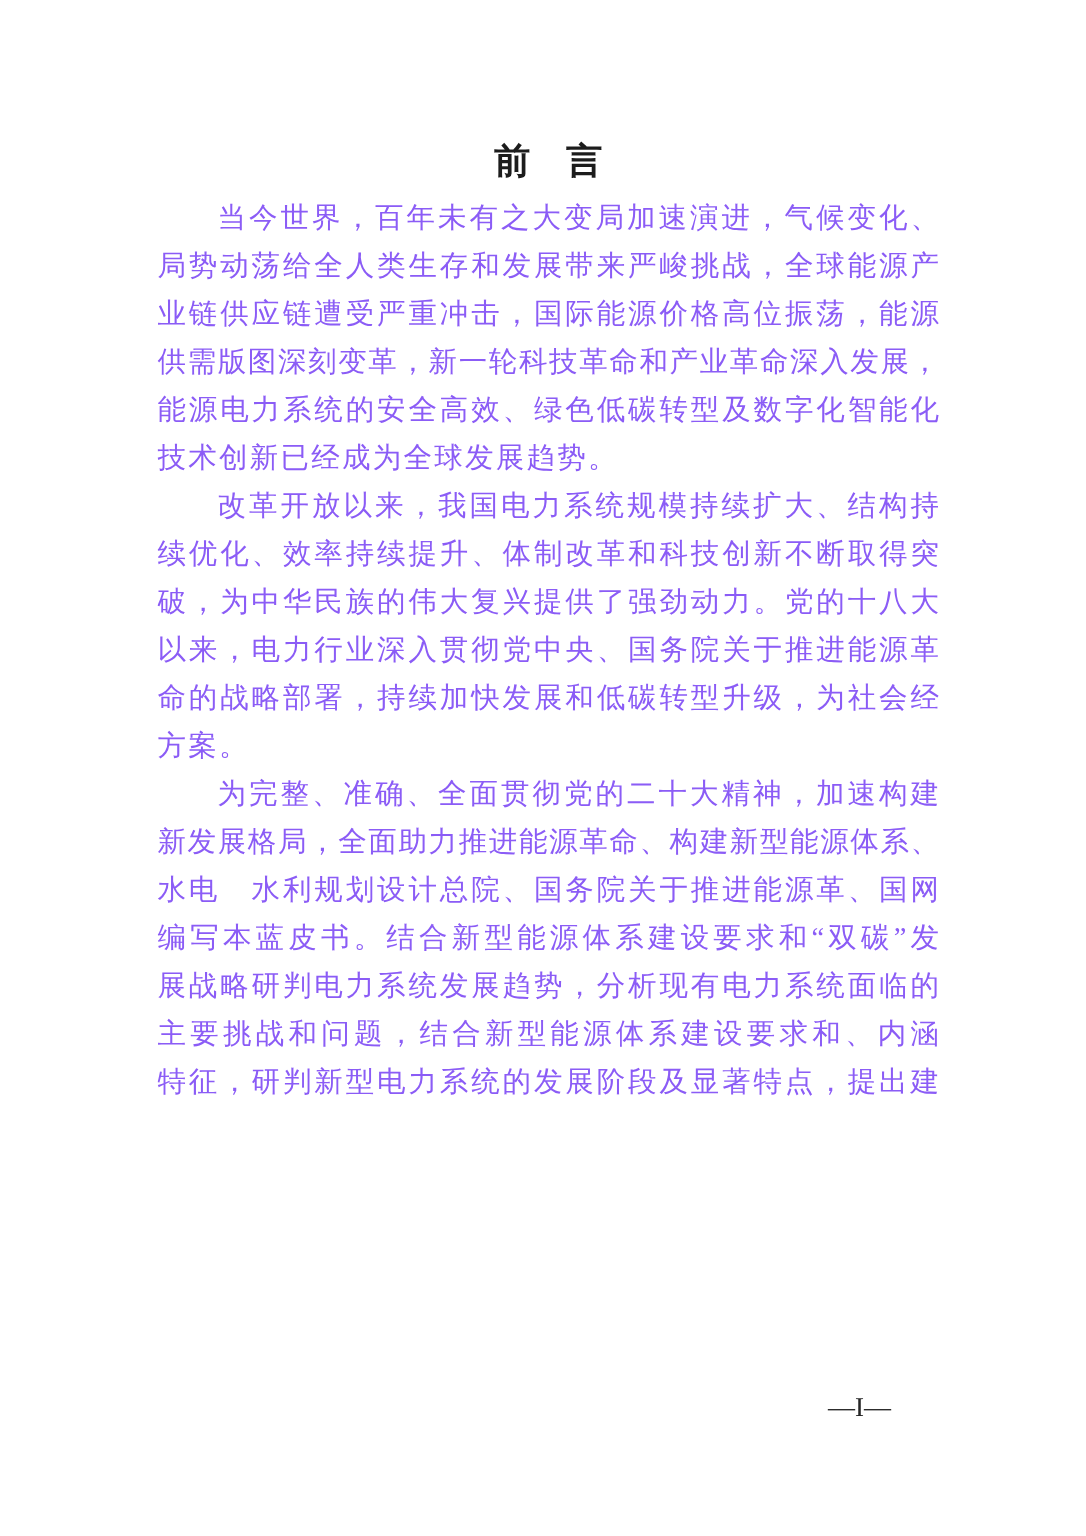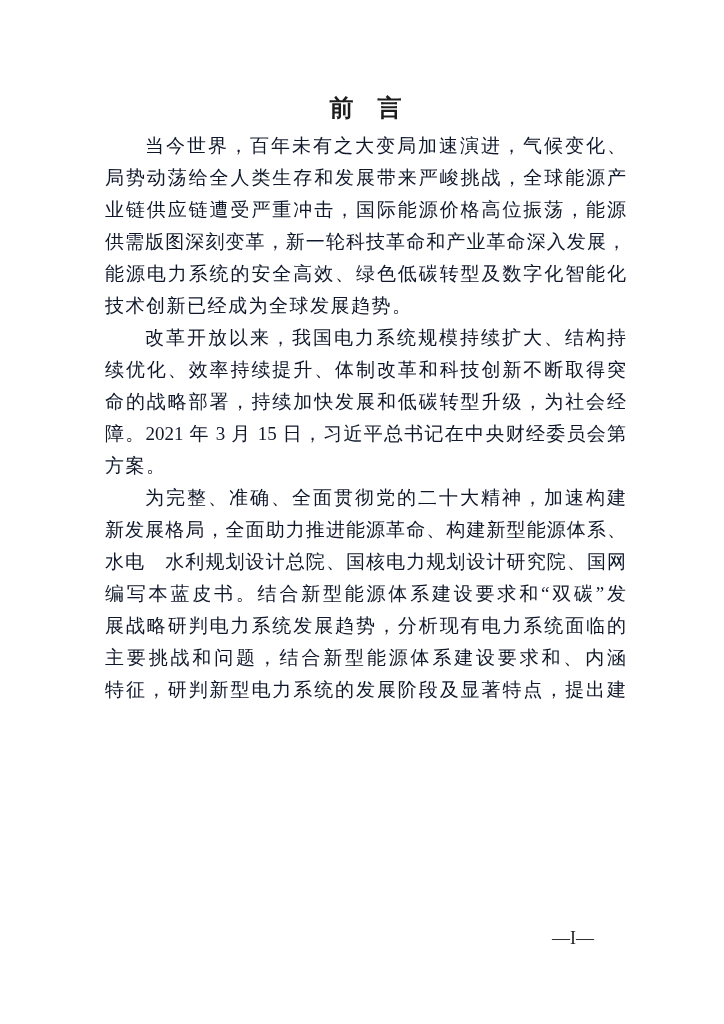--- a/index.html
+++ b/index.html
@@ -26,21 +26,21 @@
     text-align: center;
     font-size: 24px;
     font-weight: bold;
     color: #1c1c1c;
     line-height: 26px;
   }
   .line {
     height: 32px;
     line-height: 32px;
     font-size: 19px;
-    color: #0f172a;
+    color: #8b5cf6;
     text-align: justify;
     text-align-last: justify;
     overflow: hidden;
   }
   .line.indent {
     padding-left: 40px;
   }
   .line.end {
     text-align: center;
     text-align-last: left;
@@ -67,27 +67,28 @@
 
     <div class="line indent">当今世界，百年未有之大变局加速演进，气候变化、</div>
     <div class="line">局势动荡给全人类生存和发展带来严峻挑战，全球能源产</div>
     <div class="line">业链供应链遭受严重冲击，国际能源价格高位振荡，能源</div>
     <div class="line">供需版图深刻变革，新一轮科技革命和产业革命深入发展，</div>
     <div class="line">能源电力系统的安全高效、绿色低碳转型及数字化智能化</div>
     <div class="line end">技术创新已经成为全球发展趋势。</div>
 
     <div class="line indent">改革开放以来，我国电力系统规模持续扩大、结构持</div>
     <div class="line">续优化、效率持续提升、体制改革和科技创新不断取得突</div>
+    <div class="line">破，为中华民族的伟大复兴提供了强劲动力。党的十八大</div>
+    <div class="line">以来，电力行业深入贯彻党中央、国务院关于推进能源革</div>
     <div class="line">命的战略部署，持续加快发展和低碳转型升级，为社会经</div>
-    <div class="line">障。2021 年 3 月 15 日，习近平总书记在中央财经委员会第</div>
     <div class="line end">方案。</div>
 
     <div class="line indent">为完整、准确、全面贯彻党的二十大精神，加速构建</div>
     <div class="line">新发展格局，全面助力推进能源革命、构建新型能源体系、</div>
-    <div class="line">水电　水利规划设计总院、国核电力规划设计研究院、国网</div>
+    <div class="line">水电　水利规划设计总院、国务院关于推进能源革、国网</div>
     <div class="line">编写本蓝皮书。结合新型能源体系建设要求和“双碳”发</div>
     <div class="line">展战略研判电力系统发展趋势，分析现有电力系统面临的</div>
     <div class="line">主要挑战和问题，结合新型能源体系建设要求和、内涵</div>
     <div class="line">特征，研判新型电力系统的发展阶段及显著特点，提出建</div>
   </div>
 
   <div class="page-number">—I—</div>
 </div>
 
 </body></html>

